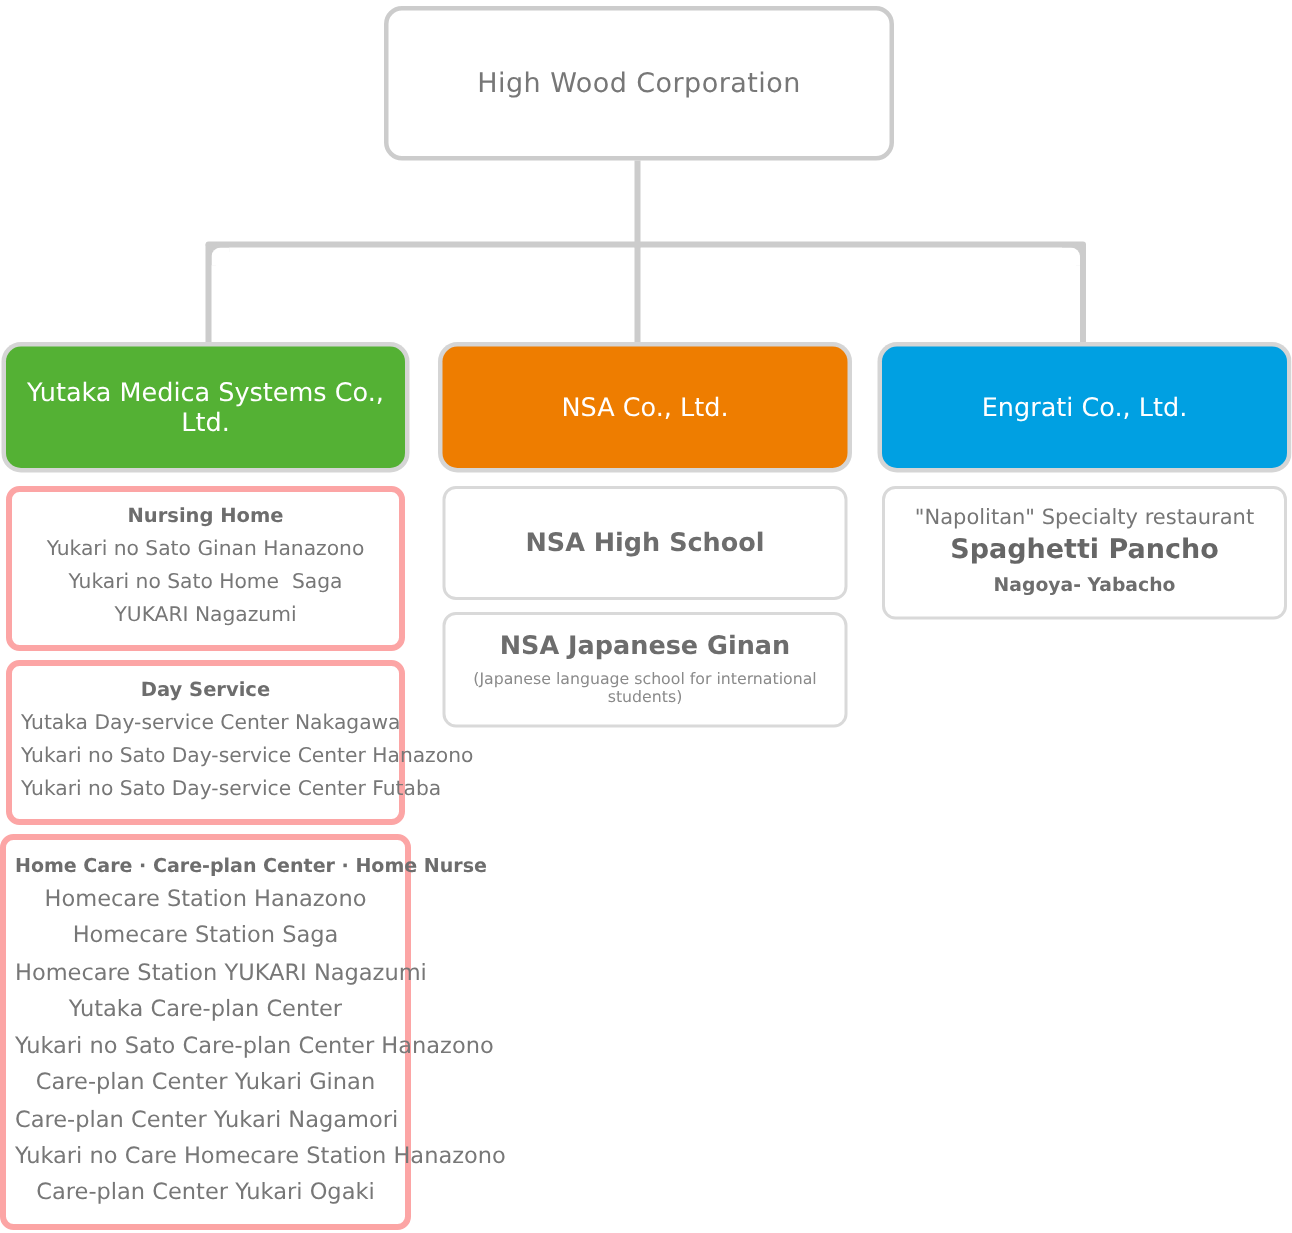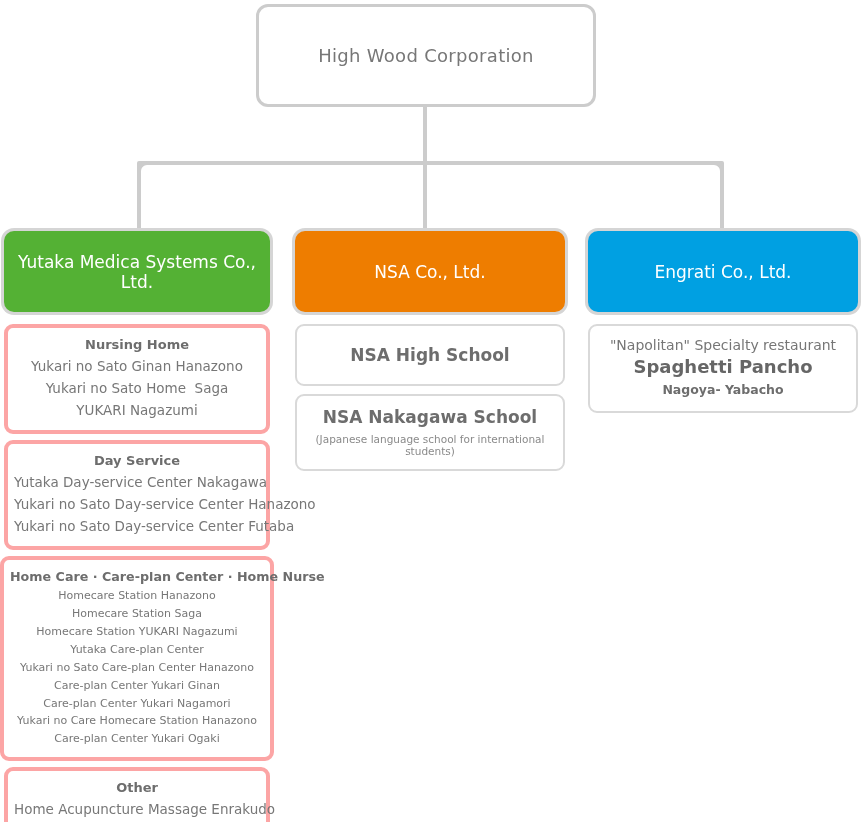--- a/index.html
+++ b/index.html
@@ -139,32 +139,32 @@
     white-space: pre;
   }
 
   
   .sub-box.wide {
     position: relative;
     left: -4px;
     width: 274px;
   }
   .sub-box.wide .heading { font-size: 12.7px; }
-  .sub-box.wide .item    { font-size: 11px; }
+  .sub-box.wide .item    { font-size: 15px; }
 
   
   .nsa-box {
     border: 2px solid #d9d9d9;
     border-radius: 9px;
     background: #ffffff;
     margin-bottom: 8px;
     text-align: center;
   }
   .nsa-box.tall {
-    height: 62px;
+    height: 76px;
     display: flex;
     align-items: center;
     justify-content: center;
   }
   .nsa-box .big {
     font-size: 17px;
     font-weight: bold;
     color: #6d6d6d;
   }
   .nsa-box.stacked {
@@ -264,21 +264,21 @@
 
     <div class="company-box" id="box-nsa" style="background-color: rgb(238, 125, 0);">
       <div class="label">NSA Co., Ltd.</div>
     </div>
 
     <div class="nsa-box tall">
       <div class="big">NSA High School</div>
     </div>
 
     <div class="nsa-box stacked">
-      <div class="big">NSA Nakagawa School</div>
+      <div class="big">NSA Japanese Ginan</div>
       <div class="sub-note">(Japanese language school for international students)</div>
     </div>
 
   </div>
 
   <div class="column col-blue">
 
     <div class="company-box" id="box-engrati" style="background-color: rgb(0, 160, 226);">
       <div class="label">Engrati Co., Ltd.</div>
     </div>

